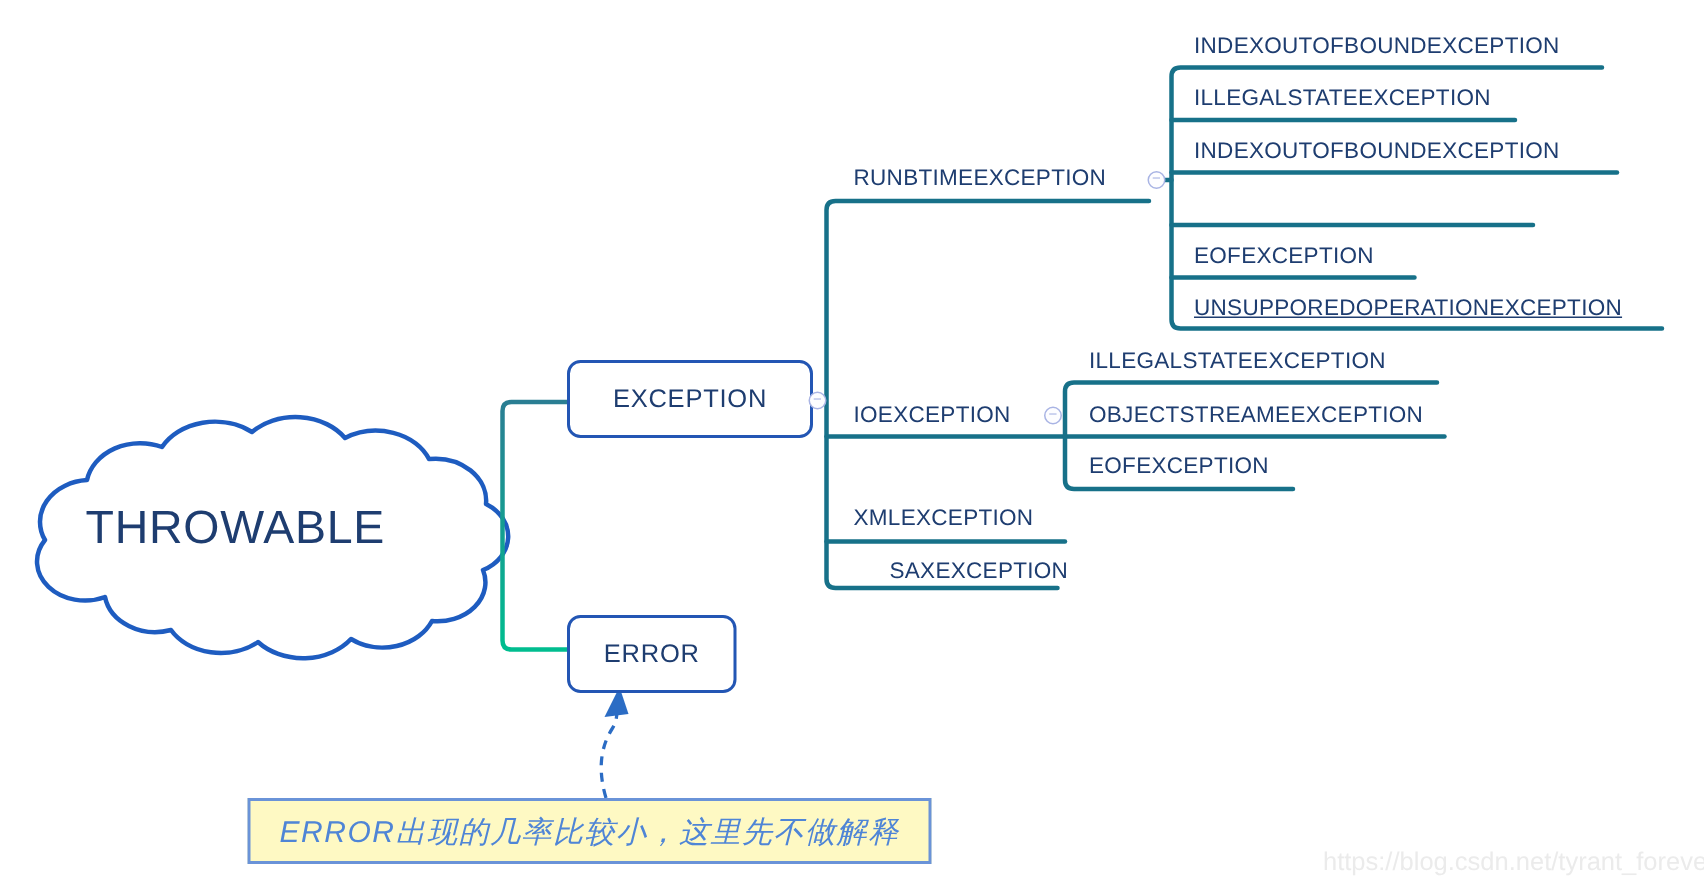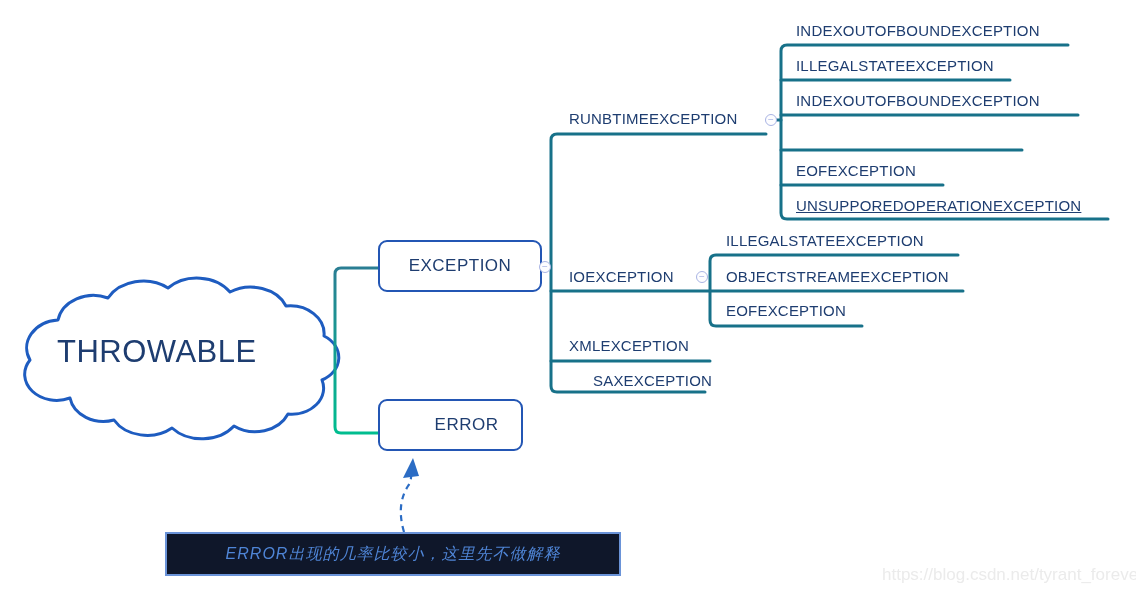--- a/index.html
+++ b/index.html
@@ -10,23 +10,23 @@
   .topic{position:absolute;height:22px;line-height:22px;font-size:15px;color:#1e3d70;
          letter-spacing:.2px;white-space:nowrap;}
   .nodebox{position:absolute;background:#fff;border:2.5px solid #2356b4;border-radius:9px;
            display:flex;align-items:center;justify-content:center;color:#1e3d70;
            font-size:17px;letter-spacing:.5px;}
   .root-label{position:absolute;left:57px;top:334px;width:252px;text-align:left;
               font-size:31px;line-height:36px;color:#1e3d70;letter-spacing:.5px;}
   .toggle{position:absolute;width:12px;height:12px;border:1.4px solid #a9b4e4;border-radius:50%;
           background:#fdfdff;color:#a9b4e4;font-size:10px;line-height:10px;text-align:center;
           box-sizing:border-box;}
-  .callout{position:absolute;left:165px;top:532px;width:452px;height:40px;background:#0f172a;
+  .callout{position:absolute;left:165px;top:532px;width:452px;height:40px;background:#fef9c3;
            border:2px solid #6a93d8;display:flex;align-items:center;justify-content:center;
-           font-style:italic;font-size:16px;color:#4f85d6;letter-spacing:1px;}
+           font-style:italic;font-size:20px;color:#4f85d6;letter-spacing:1px;}
   .watermark{position:absolute;left:882px;top:565px;font-size:17px;color:#ebebeb;
              white-space:nowrap;}
 </style>
 </head>
 <body>
 
 <div id="stage">
 
   <svg class="lines" width="1136" height="591" viewBox="0 0 1136 591">
     <defs>
@@ -60,21 +60,21 @@
 
     <path d="M 404,532 Q 396,505 408,486 Q 412,480 411,472" fill="none" stroke="#2b6cc4" stroke-width="2.2" stroke-dasharray="6,5"></path>
     <polygon points="413,458 403,478 419,476" fill="#2b6cc4"></polygon>
   </svg>
 
   <div class="root-label">THROWABLE</div>
 
   <div class="nodebox" style="left:378px;top:240px;width:160px;height:48px;">
     <span>EXCEPTION</span>
   </div>
-  <div class="nodebox" style="left:378px;top:399px;width:109px;height:48px;padding-left:32px;">
+  <div class="nodebox" style="left:378px;top:410px;width:109px;height:48px;">
     <span>ERROR</span>
   </div>
 
   <div class="topic" style="left:569px;top:108px;">RUNBTIMEEXCEPTION</div>
   <div class="topic" style="left:569px;top:266px;">IOEXCEPTION</div>
   <div class="topic" style="left:569px;top:335px;">XMLEXCEPTION</div>
   <div class="topic" style="left:569px;top:370px;margin-left:24px;">SAXEXCEPTION</div>
 
   <div class="topic" style="left:796px;top:20px;">INDEXOUTOFBOUNDEXCEPTION</div>
   <div class="topic" style="left:796px;top:55px;">ILLEGALSTATEEXCEPTION</div>

